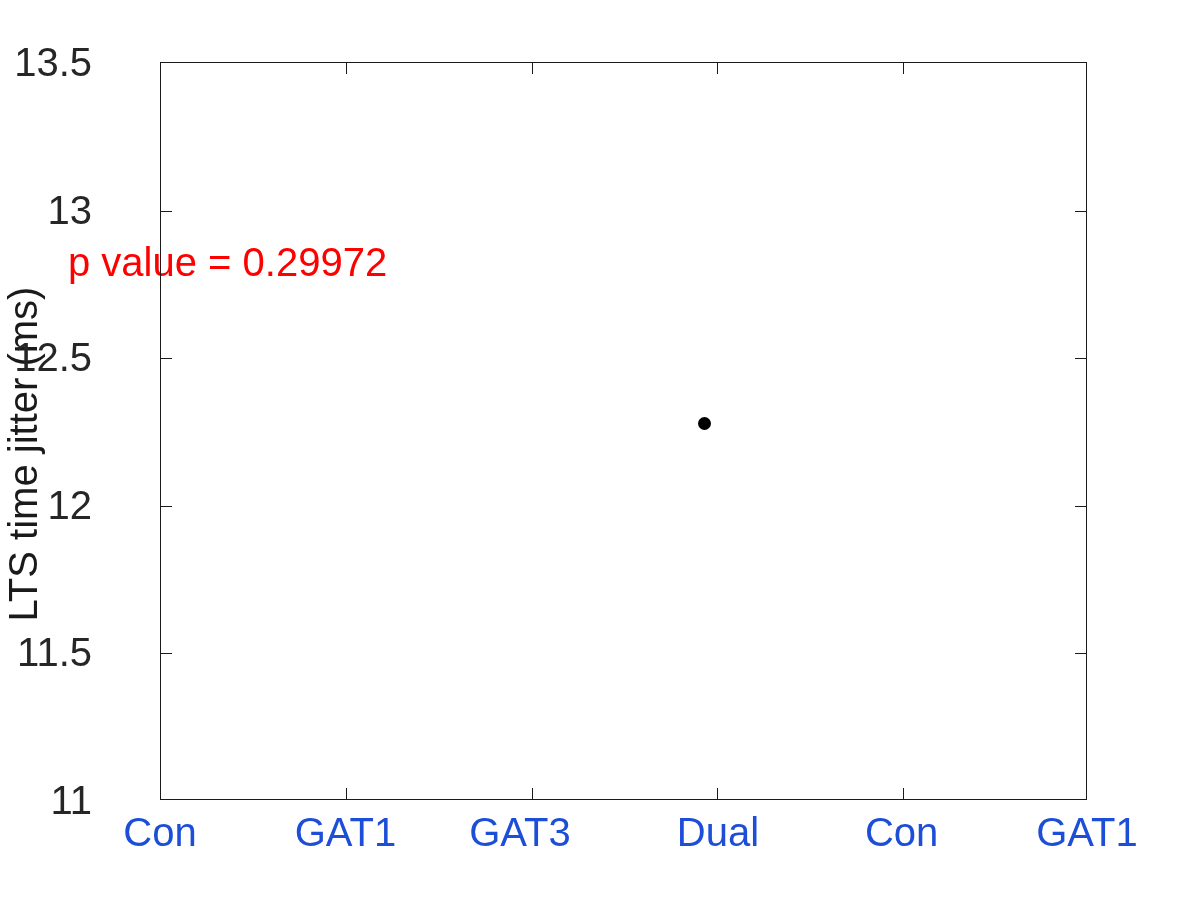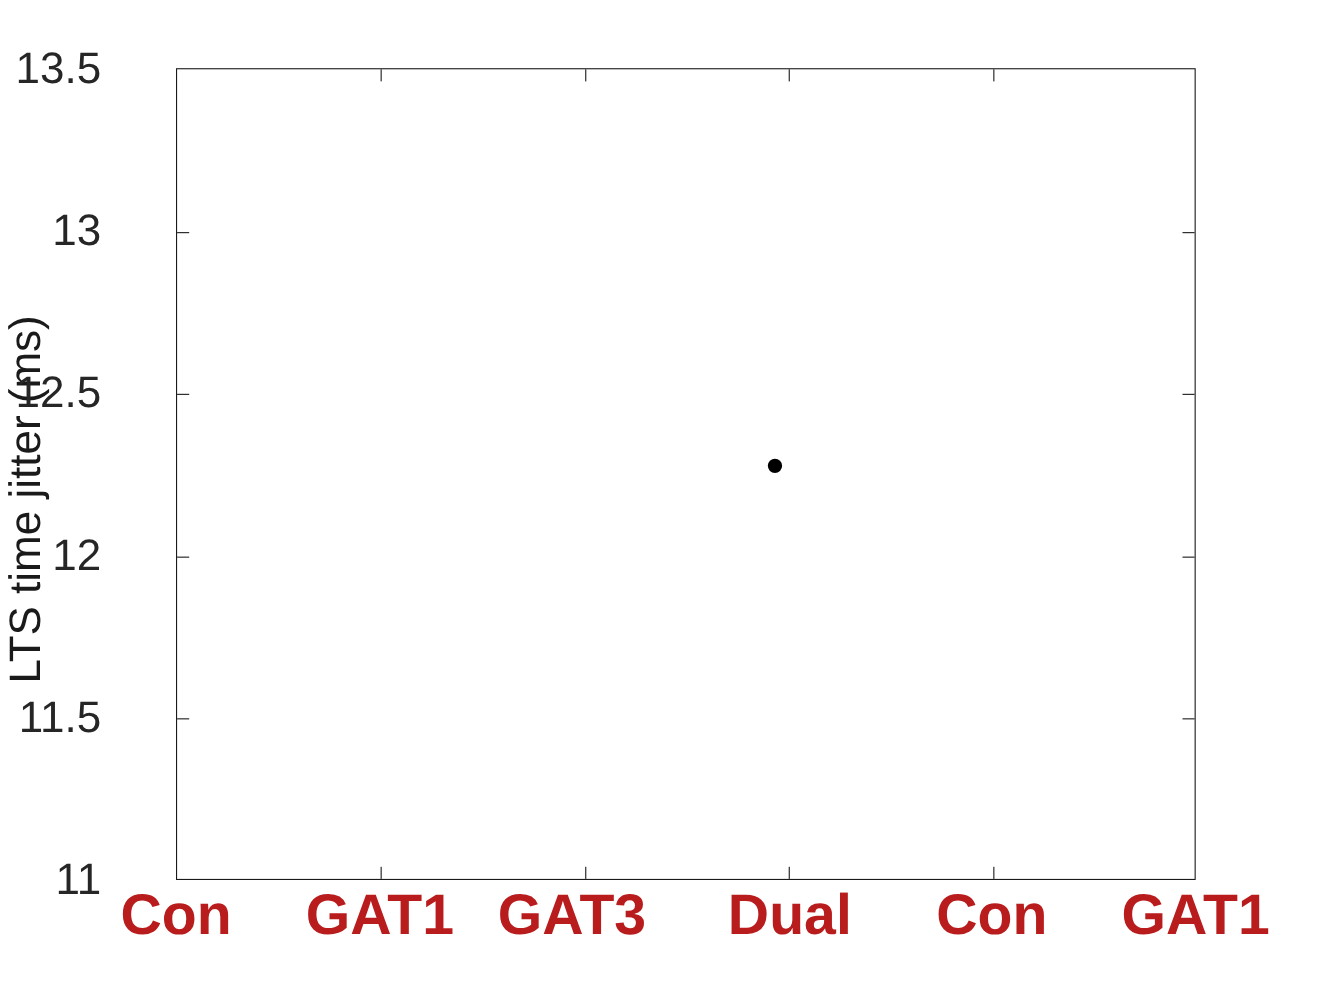--- a/index.html
+++ b/index.html
@@ -68,25 +68,24 @@
     line-height: 40px;
     color: #262626;
     white-space: nowrap;
   }
   .xtick-label {
     position: absolute;
     top: 810px;
     width: 240px;
     margin-left: -120px;
     text-align: center;
-    font-size: 52px;
+    font-size: 40px;
     line-height: 44px;
-    color: #b91c1c;
+    color: #1d4ed8;
     white-space: nowrap;
-    font-weight: bold;
   }
 
   
   #ylabel {
     position: absolute;
     left: 0px;
     top: 0px;
     width: 738px;
     height: 46px;
     transform: translate(-346px, 431px) rotate(-90deg);
@@ -137,20 +136,21 @@
 
   <div id="xtick-labels">
       <div class="xtick-label" style="left: 160px;">Con</div>
       <div class="xtick-label" style="left: 345.4px;">GAT1</div>
       <div class="xtick-label" style="left: 520px;">GAT3</div>
       <div class="xtick-label" style="left: 718px;">Dual</div>
       <div class="xtick-label" style="left: 901.6px;">Con</div>
       <div class="xtick-label" style="left: 1087px;">GAT1</div>
     </div>
 
+  <div id="pvalue-annotation" style="color: rgb(255, 0, 0);">p value = 0.29972</div>
 
   <div id="plot-area">
     <div id="tick-marks">
         <div class="ytick" style="top: 147.6px;"></div>
         <div class="ytick right" style="top: 147.6px;"></div>
         <div class="ytick" style="top: 295.2px;"></div>
         <div class="ytick right" style="top: 295.2px;"></div>
         <div class="ytick" style="top: 442.8px;"></div>
         <div class="ytick right" style="top: 442.8px;"></div>
         <div class="ytick" style="top: 590.4px;"></div>

